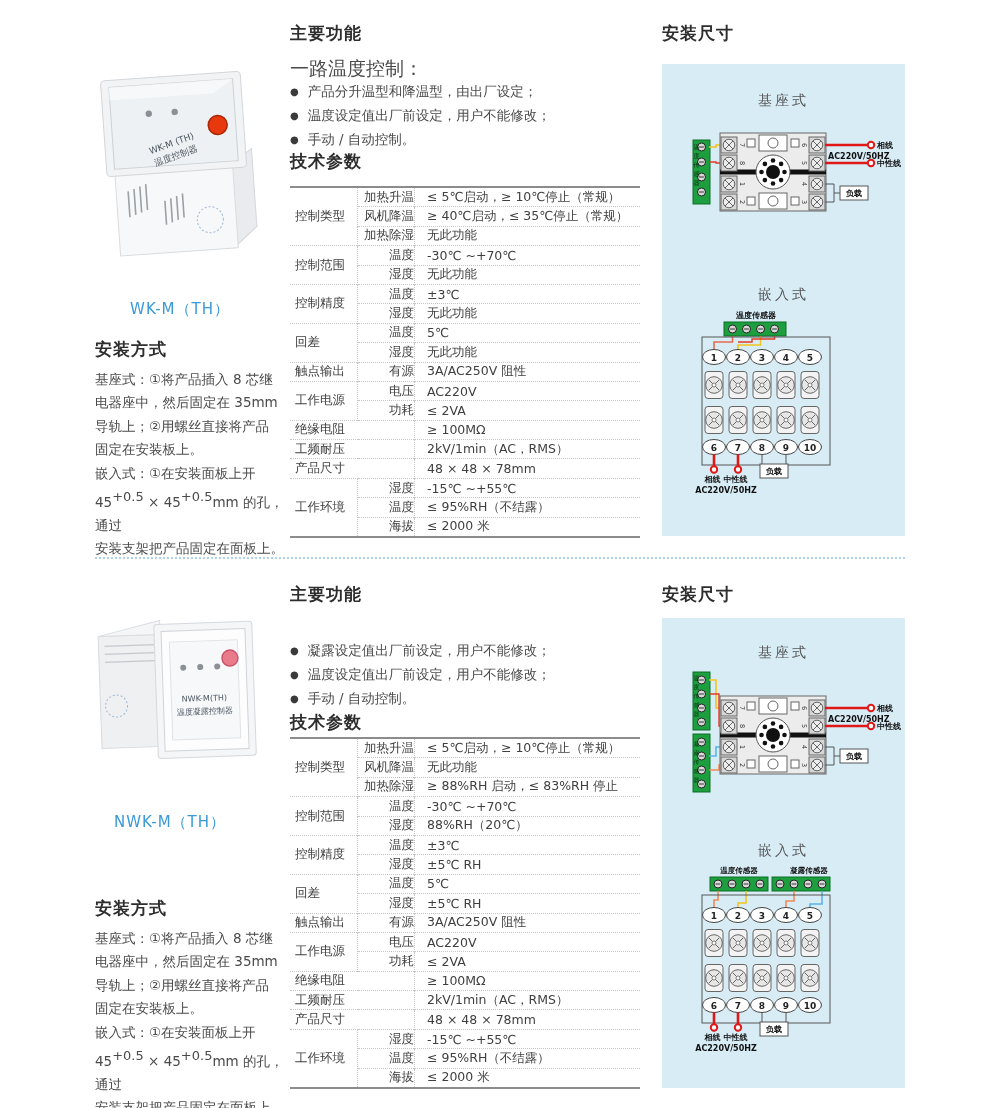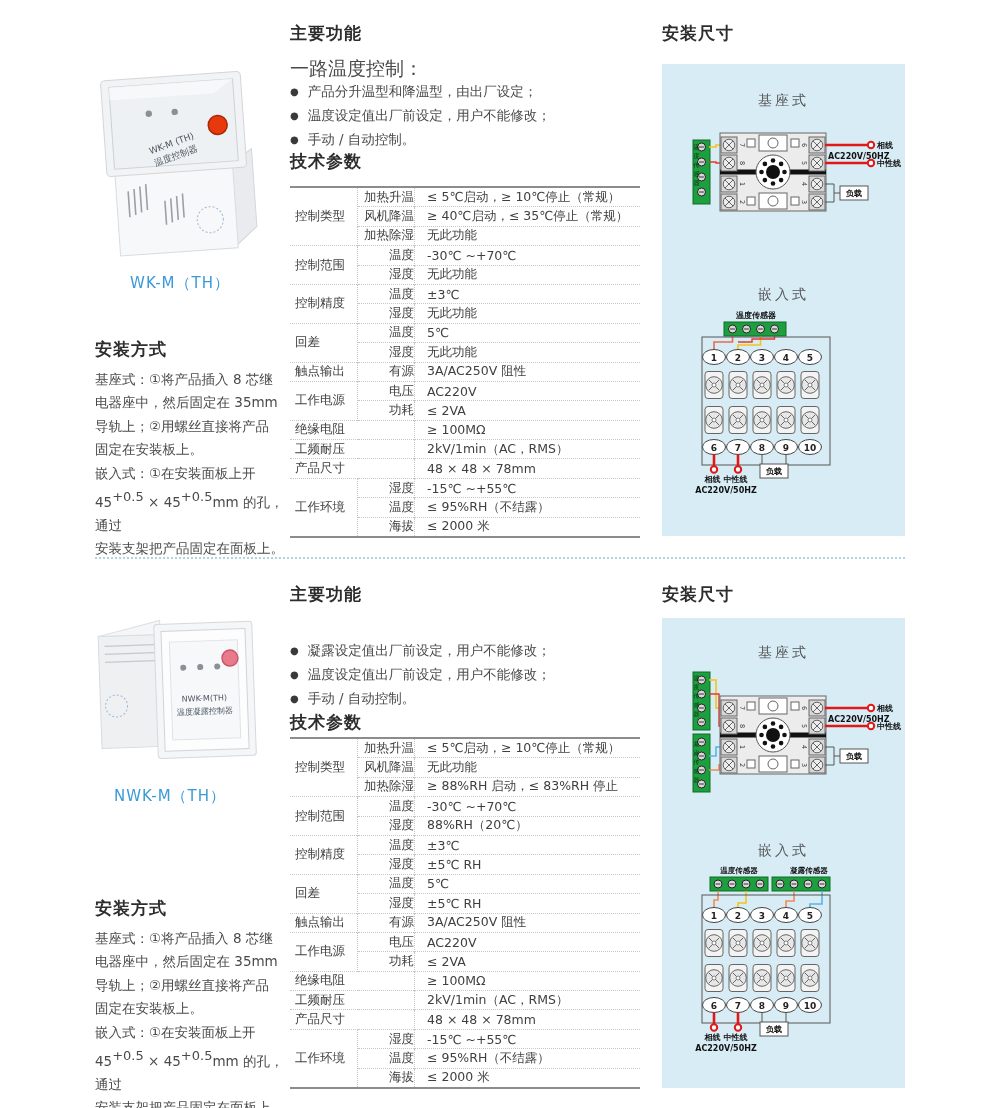--- a/index.html
+++ b/index.html
@@ -1,20 +1,20 @@
 <!DOCTYPE html>
 <html><head>
 <meta charset="utf-8">
 <style>
   html,body{margin:0;padding:0;}
   body{width:1000px;height:1108px;position:relative;background:#fff;
        font-family:"DejaVu Sans","Liberation Sans",sans-serif;color:#333;overflow:hidden;}
   .abs{position:absolute;}
   .h1{font-size:17px;font-weight:700;color:#2d2d2d;letter-spacing:1px;}
-  .pname{font-size:15px;color:#3a9ad8;text-align:center;letter-spacing:1px;}
+  .pname{font-size:15px;color:#3a9ad8;text-align:center;letter-spacing:1px;margin-top:26px;}
   .intro{font-size:19px;color:#4a4a4a;}
   .blist{font-size:13.5px;color:#4a4a4a;line-height:23.2px;}
   .blist .dot{display:inline-block;font-size:10px;color:#3a3a3a;margin-right:9px;transform:translateY(-1px);}
   .inst{font-size:13.5px;color:#4a4a4a;line-height:23.4px;width:200px;}
   .inst sup{font-size:13px;}
   table.tp{border-collapse:collapse;table-layout:fixed;width:350px;
            border-top:2px solid #8c8c8c;border-bottom:2px solid #8c8c8c;
            font-size:12.5px;color:#3f3f3f;}
   .tp td{height:18.4px;border-top:1px dotted #c6c6c6;padding:0;white-space:nowrap;overflow:hidden;}
   .tp tr.first td{border-top:none;}

